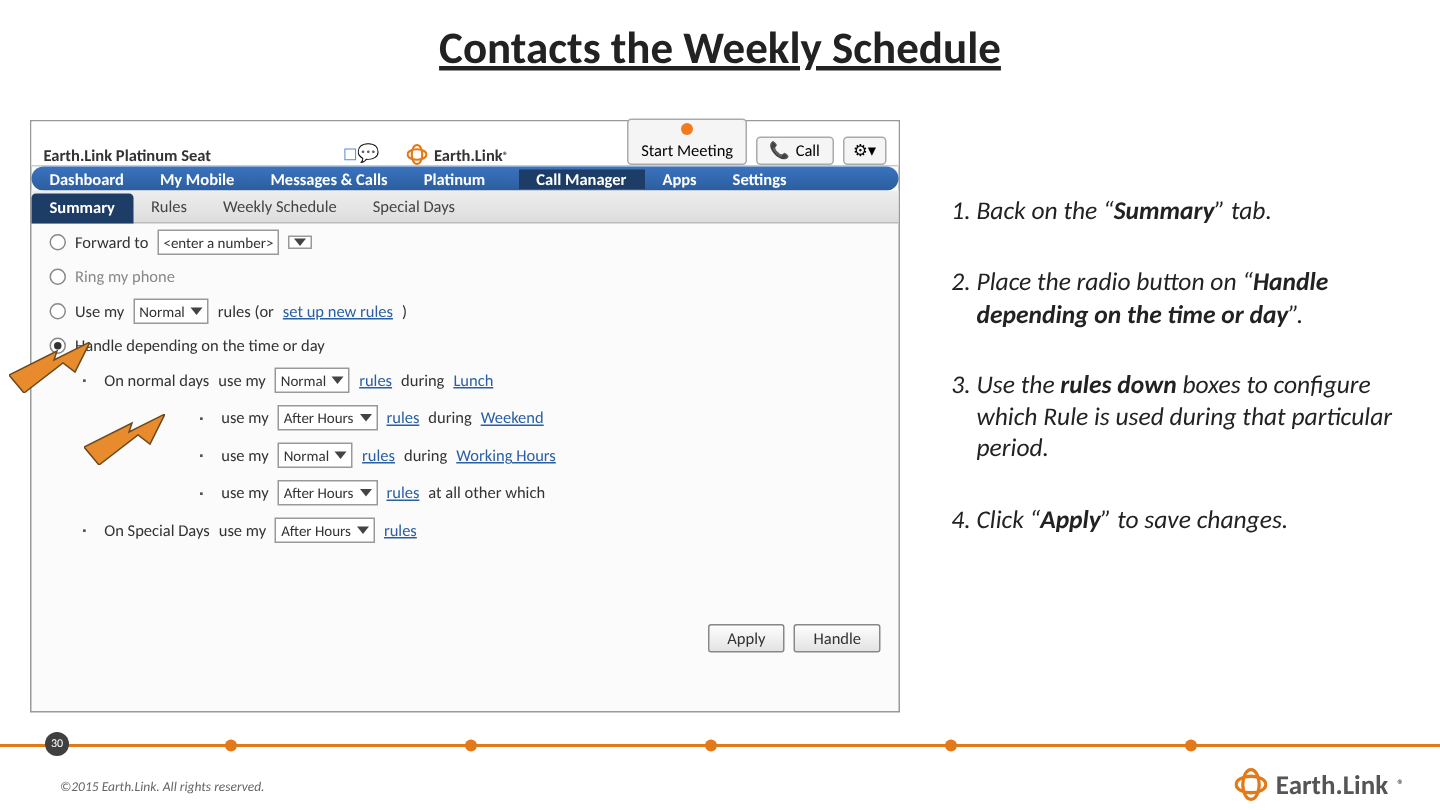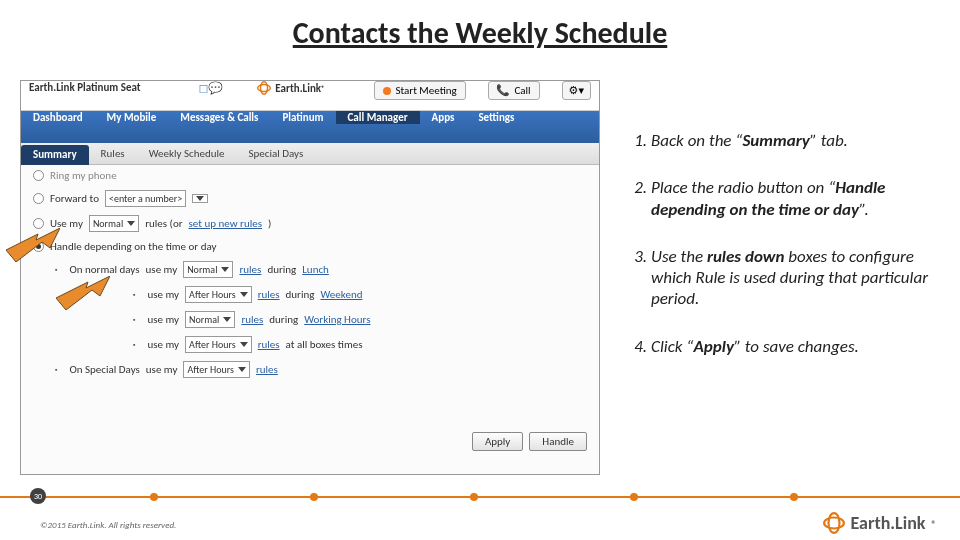--- a/index.html
+++ b/index.html
@@ -3,33 +3,33 @@
 <meta charset="utf-8">
 <style>
   * { box-sizing: border-box; margin: 0; padding: 0; }
   html, body { width: 960px; height: 540px; font-family: Calibri, Arial, sans-serif; background: #fff; }
   .slide { width: 960px; height: 540px; position: relative; }
 
   .title { text-align: center; font-size: 30px; font-weight: bold; text-decoration: underline; color: #222; padding-top: 14px; }
 
   .content { position: absolute; top: 80px; left: 20px; width: 580px; height: 395px; border: 1px solid #999; background: #fbfbfb; }
 
-  .hdr { height: 30px; background: #fff; border-bottom: 1px solid #ccc; display: flex; align-items: flex-start; font-size: 11px; gap: 16px; }
+  .hdr { height: 30px; background: #fff; border-bottom: 1px solid #ccc; display: flex; align-items: flex-end; font-size: 11px; }
   .hdr .seat { padding: 0 8px; font-weight: bold; color: #333; }
   .hdr .speech { color:#5a8fd6; margin: 0 8px 0 auto; font-size:12px;}
   .logo { display: inline-flex; align-items: center; font-weight: bold; color: #333; margin-left: 10px; }
   .logo svg { margin-right: 4px; }
-  .hdr .start { margin-left: auto; background: #f5f5f5; border: 1px solid #aaa; border-radius: 3px; padding: 2px 8px; display: inline-flex; align-items: center; gap: 4px; }
+  .hdr .start { margin-left: auto; background: #f5f5f5; border: 1px solid #aaa; border-radius: 3px; padding: 2px 8px; display: inline-flex; align-items: center; gap: 4px; flex-direction: column; }
   .hdr .orange-dot{width:8px;height:8px;border-radius:50%;background:#f47a1f;display:inline-block}
   .hdr .call { margin-left: 6px; background: #f5f5f5; border: 1px solid #aaa; border-radius: 3px; padding: 2px 8px; display:inline-flex;align-items:center;gap:4px}
   .hdr .gear { margin: 0 8px 0 6px; background: #f5f5f5; border: 1px solid #aaa; border-radius: 3px; padding: 2px 6px; font-size:11px;}
 
-  .tabs1 { background: linear-gradient(#3a73bf,#2c5e9e); display: flex; color: #fff; font-size: 11px; font-weight: bold; height: 32px; align-items: flex-start; }
+  .tabs1 { background: linear-gradient(#3a73bf,#2c5e9e); display: flex; color: #fff; font-size: 11px; font-weight: bold; height: 16px; align-items: center; border-radius: 11px; }
   .tabs1 div { padding: 0 12px; cursor: pointer; }
-  .tabs1 .active { background: #1d3d66; }
+  .tabs1 .active { background: #1d3d66; margin-left: 10px; }
 
   .tabs2 { background: linear-gradient(#eee,#ddd); display: flex; font-size: 11px; height: 22px; align-items: center; border-bottom: 1px solid #bbb; }
   .tabs2 div { padding: 0 12px; color: #444; cursor: pointer; }
   .tabs2 .active { background: #1d3d66; color: #fff; font-weight: bold; border-radius: 3px 3px 0 0; margin-top:2px; height:20px; line-height:20px;}
 
   .body { padding: 0 12px; font-size: 11px; color: #333; position: relative; height: 292px; overflow:hidden;}
   .row { display: flex; align-items: center; gap: 6px; padding: 4px 0; }
   .radio { width: 11px; height: 11px; border-radius: 50%; border: 1px solid #888; background: #fff; display: inline-block; position: relative;}
   .radio.on::after { content: ''; position: absolute; inset: 2px; border-radius: 50%; background: #333; }
   .sel { border: 1px solid #999; background: #fff; padding: 1px 3px; font-size: 10px; display: inline-flex; align-items: center; gap: 4px; }
@@ -96,32 +96,32 @@
   <div class="tabs2" id="tabs2">
         <div class="active">Summary</div>
         <div>Rules</div>
         <div>Weekly Schedule</div>
         <div>Special Days</div>
       </div>
 
   <div class="body">
     <div class="row">
           <span class="radio"></span>
-          <span class="grey">Ring my phone</span>
-        </div>
-    <div class="row">
-          <span class="radio"></span>
           <span>Forward to</span>
       <span class="sel">
             <span>&lt;enter a number&gt;</span>
           </span>
       <span class="sel">
             <span class="arr"></span>
           </span>
     </div>
+    <div class="row">
+          <span class="radio"></span>
+          <span class="grey">Ring my phone</span>
+        </div>
     <div class="row">
           <span class="radio"></span>
           <span>Use my</span>
       <span class="sel">
             <span>Normal</span>
             <span class="arr"></span>
           </span>
       <span>rules (or</span>
       <span class="bluelink">set up new rules</span>
           <span>)</span>
@@ -163,21 +163,21 @@
         <span>during</span>
         <span class="bluelink">Working Hours</span>
       </div>
       <div class="row" style="padding-left:78px">
         <span>use my</span>
         <span class="sel">
               <span>After Hours</span>
               <span class="arr"></span>
             </span>
         <span class="bluelink">rules</span>
-        <span>at all boxes times</span>
+        <span>at all other which</span>
       </div>
       <div class="row">
             <span>On Special Days</span>
         <span>use my</span>
         <span class="sel">
               <span>After Hours</span>
               <span class="arr"></span>
             </span>
         <span class="bluelink">rules</span>
       </div>

